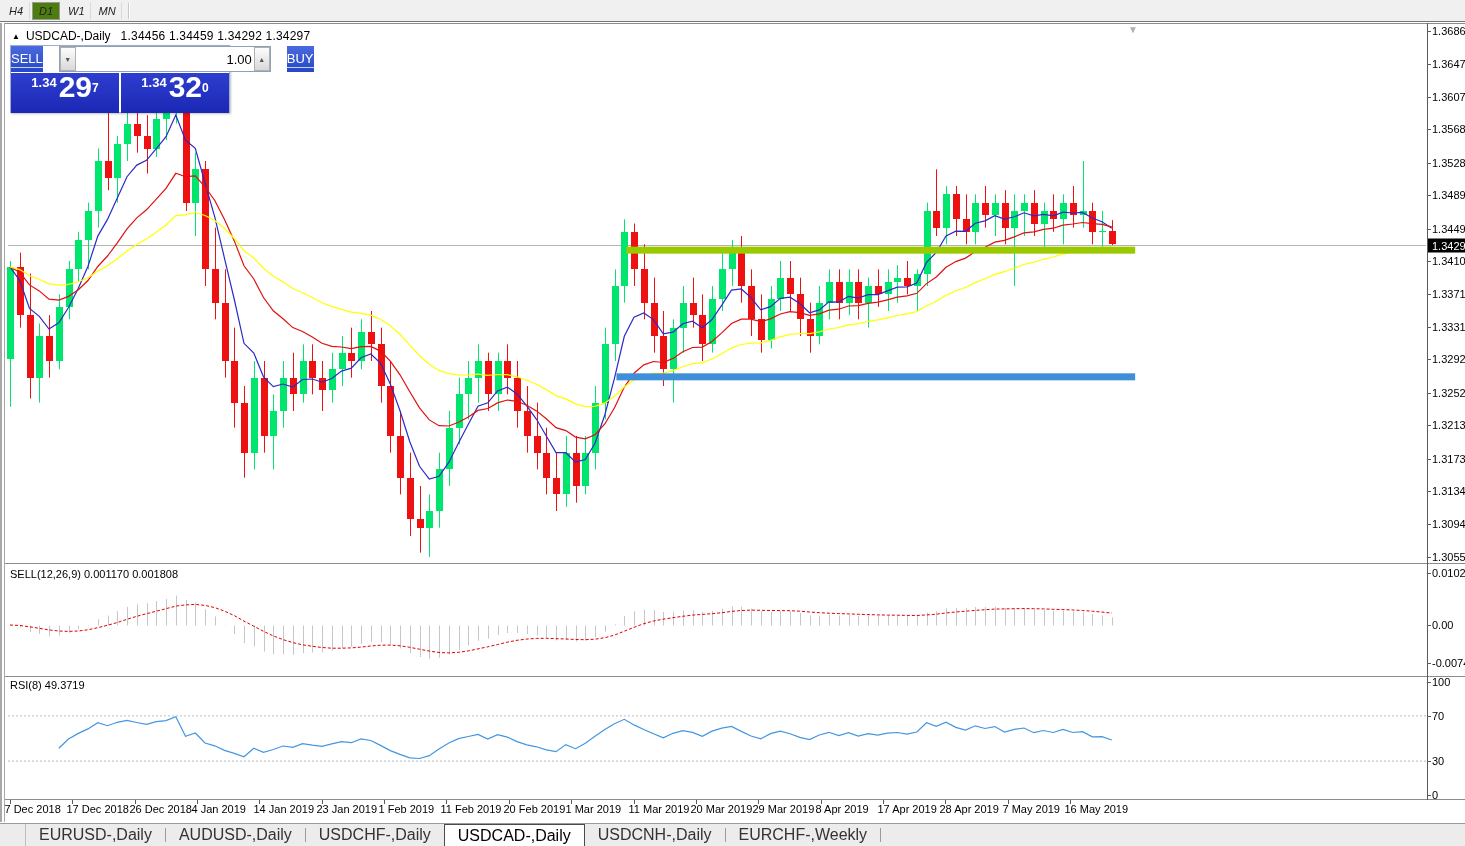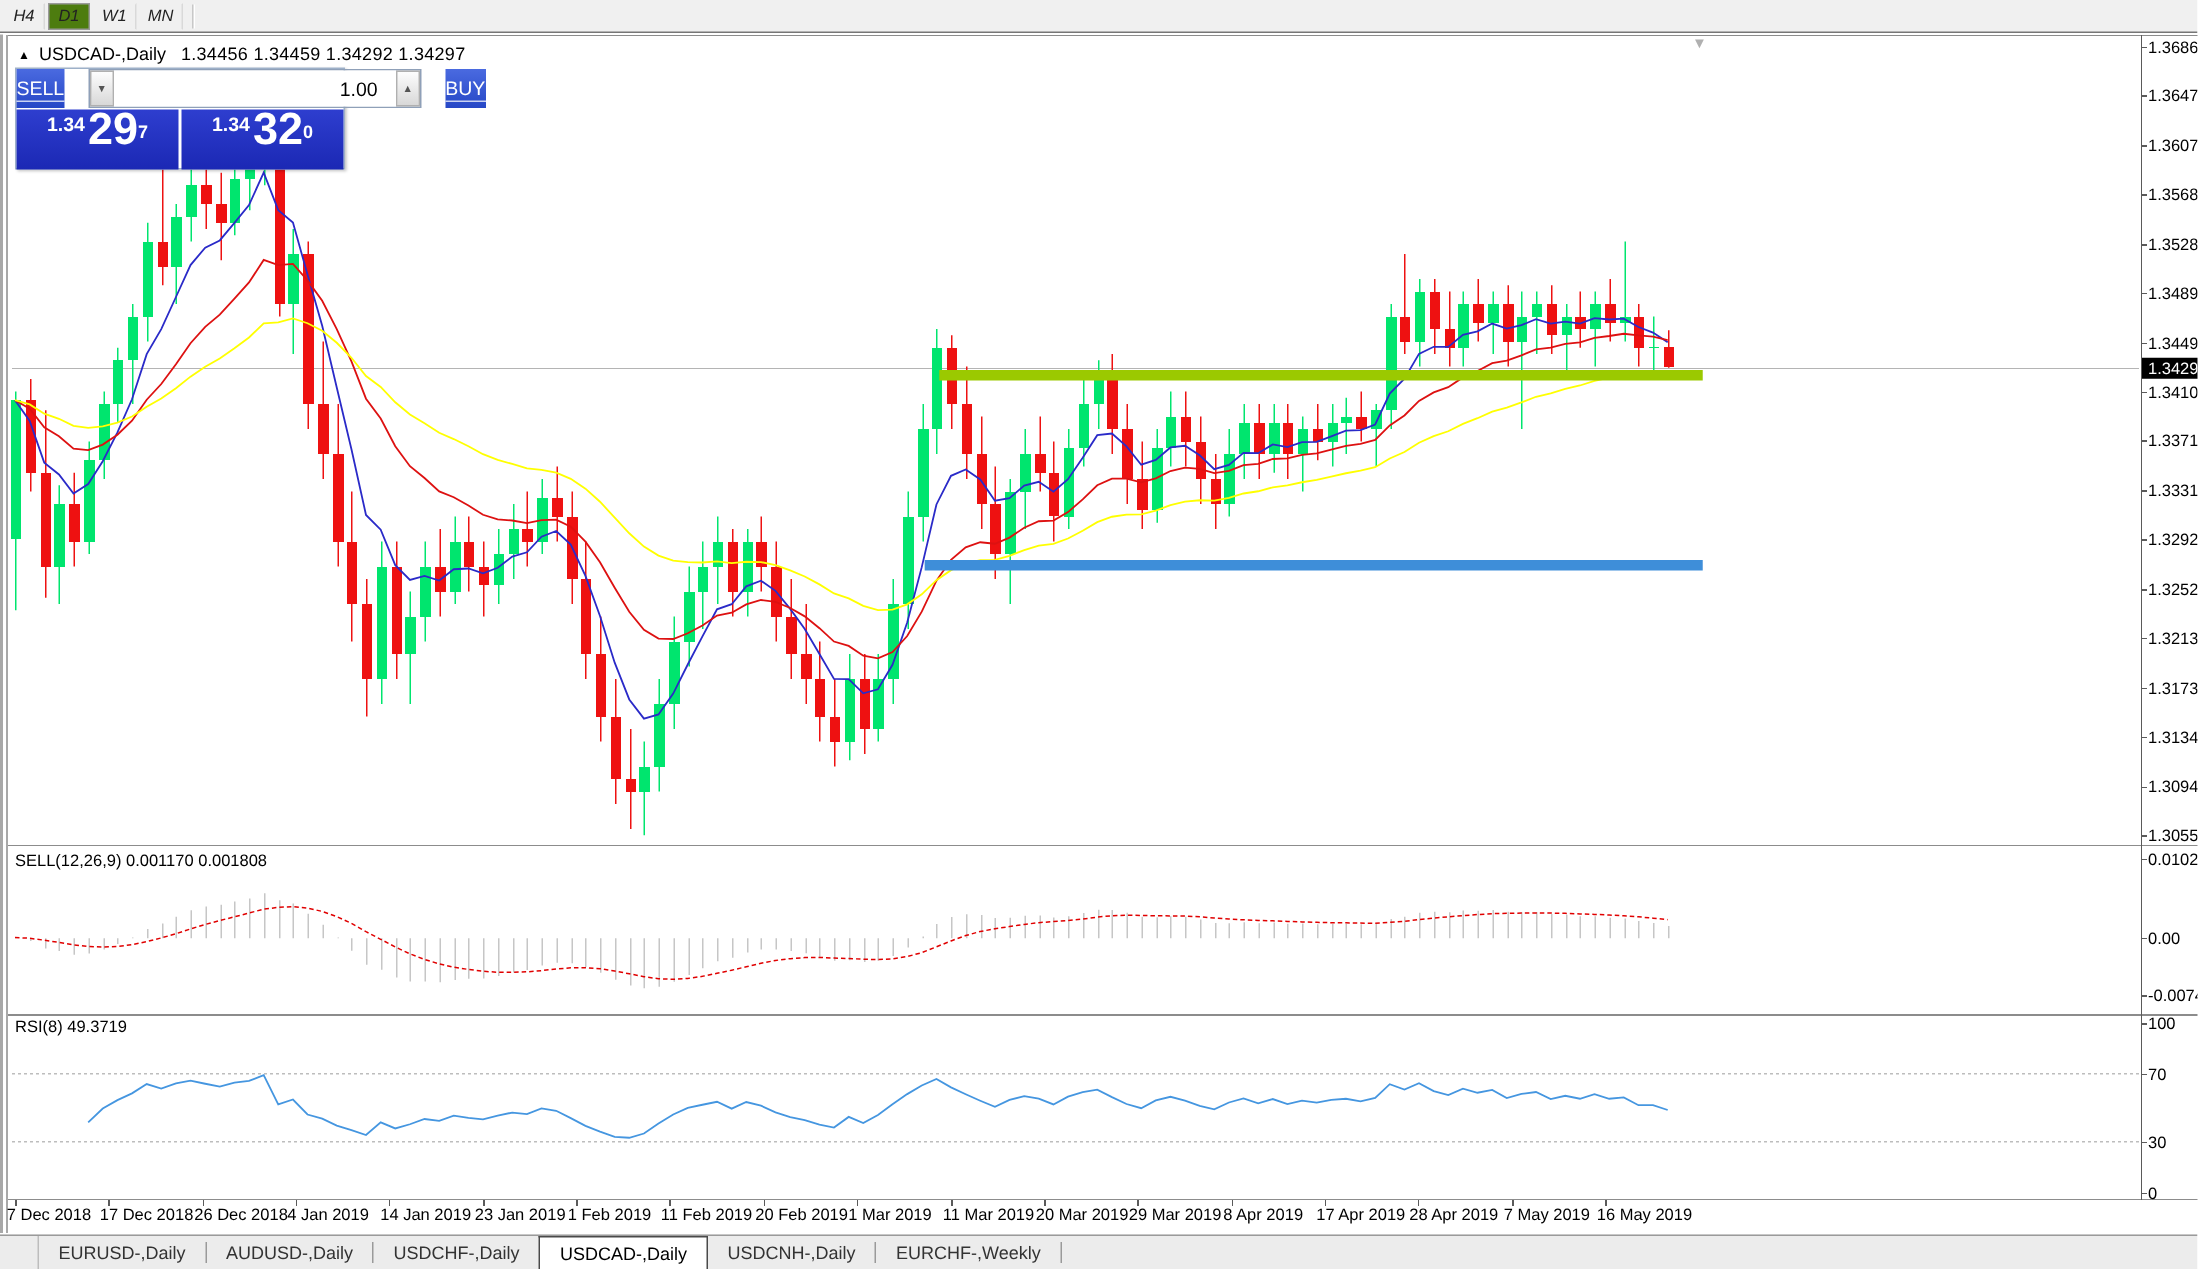--- a/index.html
+++ b/index.html
@@ -30,42 +30,42 @@
   
   #trade-widget { position:absolute; left:8px; top:22px; width:220px; height:68px;
                   background:#fff; border:1px solid #9db0c8; box-shadow:1px 1px 2px rgba(0,0,0,.25); }
   #tw-top { display:flex; height:26px;gap:16px; }
   .tw-btn { width:62px; height:26px; color:#fff; font-size:13px; display:flex; align-items:center;
             justify-content:center; background:linear-gradient(#4a6ae0,#2647c6); cursor:pointer; }
   .tw-btn span { border-bottom:1px solid rgba(255,255,255,.75); padding-bottom:1px; }
   #tw-spinner { flex:1; display:flex; height:26px; border:1px solid #8fa0b8; }
   .spin-btn { width:16px; background:linear-gradient(#fdfdfd,#d8d8d8); border:1px solid #b0b0b0;
               font-size:7px; color:#555; display:flex; align-items:center; justify-content:center; cursor:pointer; }
-  #volume-input { flex:1; border:none; outline:none; text-align:right; font-size:13px; padding-right:12px; color:#000; }
+  #volume-input { flex:1; border:none; outline:none; text-align:right; font-size:13px; padding-right:2px; color:#000; }
   #tw-prices { display:flex; height:40px; margin-top:1px; }
   .price-box { flex:1; background:linear-gradient(#2e3ecf,#1b28b4); color:#fff; display:flex;
                justify-content:center; padding-bottom:4px; cursor:pointer; }
   .price-box + .price-box { margin-left:2px; }
   .p-small { font-size:13px; font-weight:bold; margin-right:2px; line-height:20px; }
   .p-big  { font-size:30px; font-weight:bold; line-height:28px; }
   .p-sup  { font-size:12px; font-weight:bold; line-height:30px; align-self:flex-start; }
 
   
   .ind-label { position:absolute; font-size:11px; color:#000; white-space:pre; }
   #macd-label { left:8px; top:545px; }
   #rsi-label  { left:8px; top:656px; }
 
   
   #shift-marker { position:absolute; left:1126px; top:1px; color:#b0b0b0; font-size:10px; }
 
   
   #tabbar { position:absolute; left:0; top:823px; width:1465px; height:23px; background:#ececec;
             border-top:1px solid #9a9a9a; display:flex; align-items:flex-end; }
   #tab-stub { width:26px; height:22px; border-right:1px solid #bdbdbd; }
-  .tab { height:22px; padding:0 13px; display:flex; align-items:center; font-size:12px; color:#333;
+  .tab { height:22px; padding:0 13px; display:flex; align-items:center; font-size:16px; color:#333;
          cursor:pointer; position:relative; }
   .tab-div { width:1px; height:14px; background:#9a9a9a; margin-bottom:4px; }
   .tab.active { background:#fff; border:1px solid #4a4a4a; border-bottom:1px solid #fff; height:23px;
                 margin-bottom:-1px; color:#000; z-index:2; }
 </style>
 </head>
 <body>
 
 <div id="app">
 

